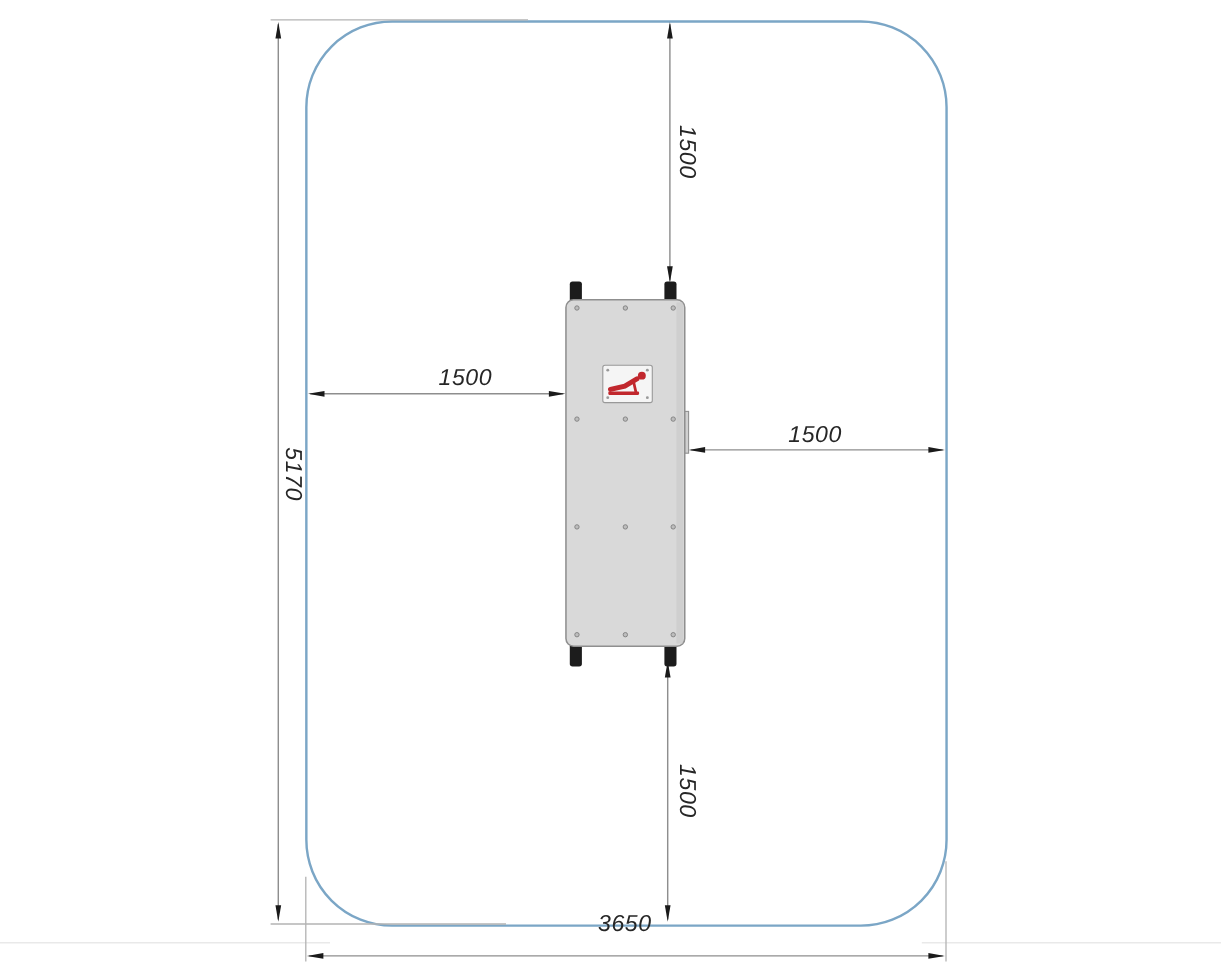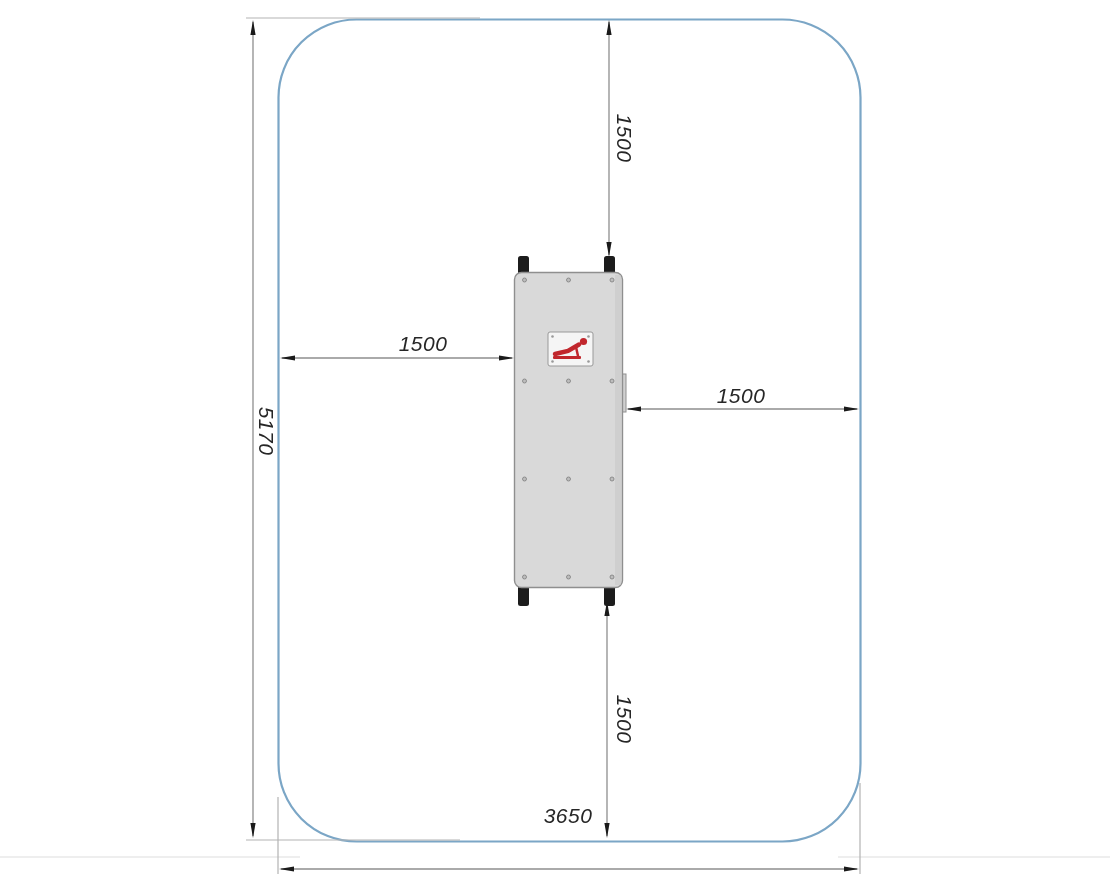--- a/index.html
+++ b/index.html
@@ -115,14 +115,14 @@
   <div class="dim-label vertical" style="left:266px; top:431px;">5170</div>
 
   <div class="dim-label vertical" style="left:624px; top:138px;">1500</div>
 
   <div class="dim-label" style="left:423px; top:344px;">1500</div>
 
   <div class="dim-label" style="left:741px; top:396px;">1500</div>
 
   <div class="dim-label vertical" style="left:624px; top:719px;">1500</div>
 
-  <div class="dim-label" style="left:568px; top:816px;">3650</div>
+  <div class="dim-label" style="left:568px; top:840px;">3650</div>
 </div>
 
 </body></html>

